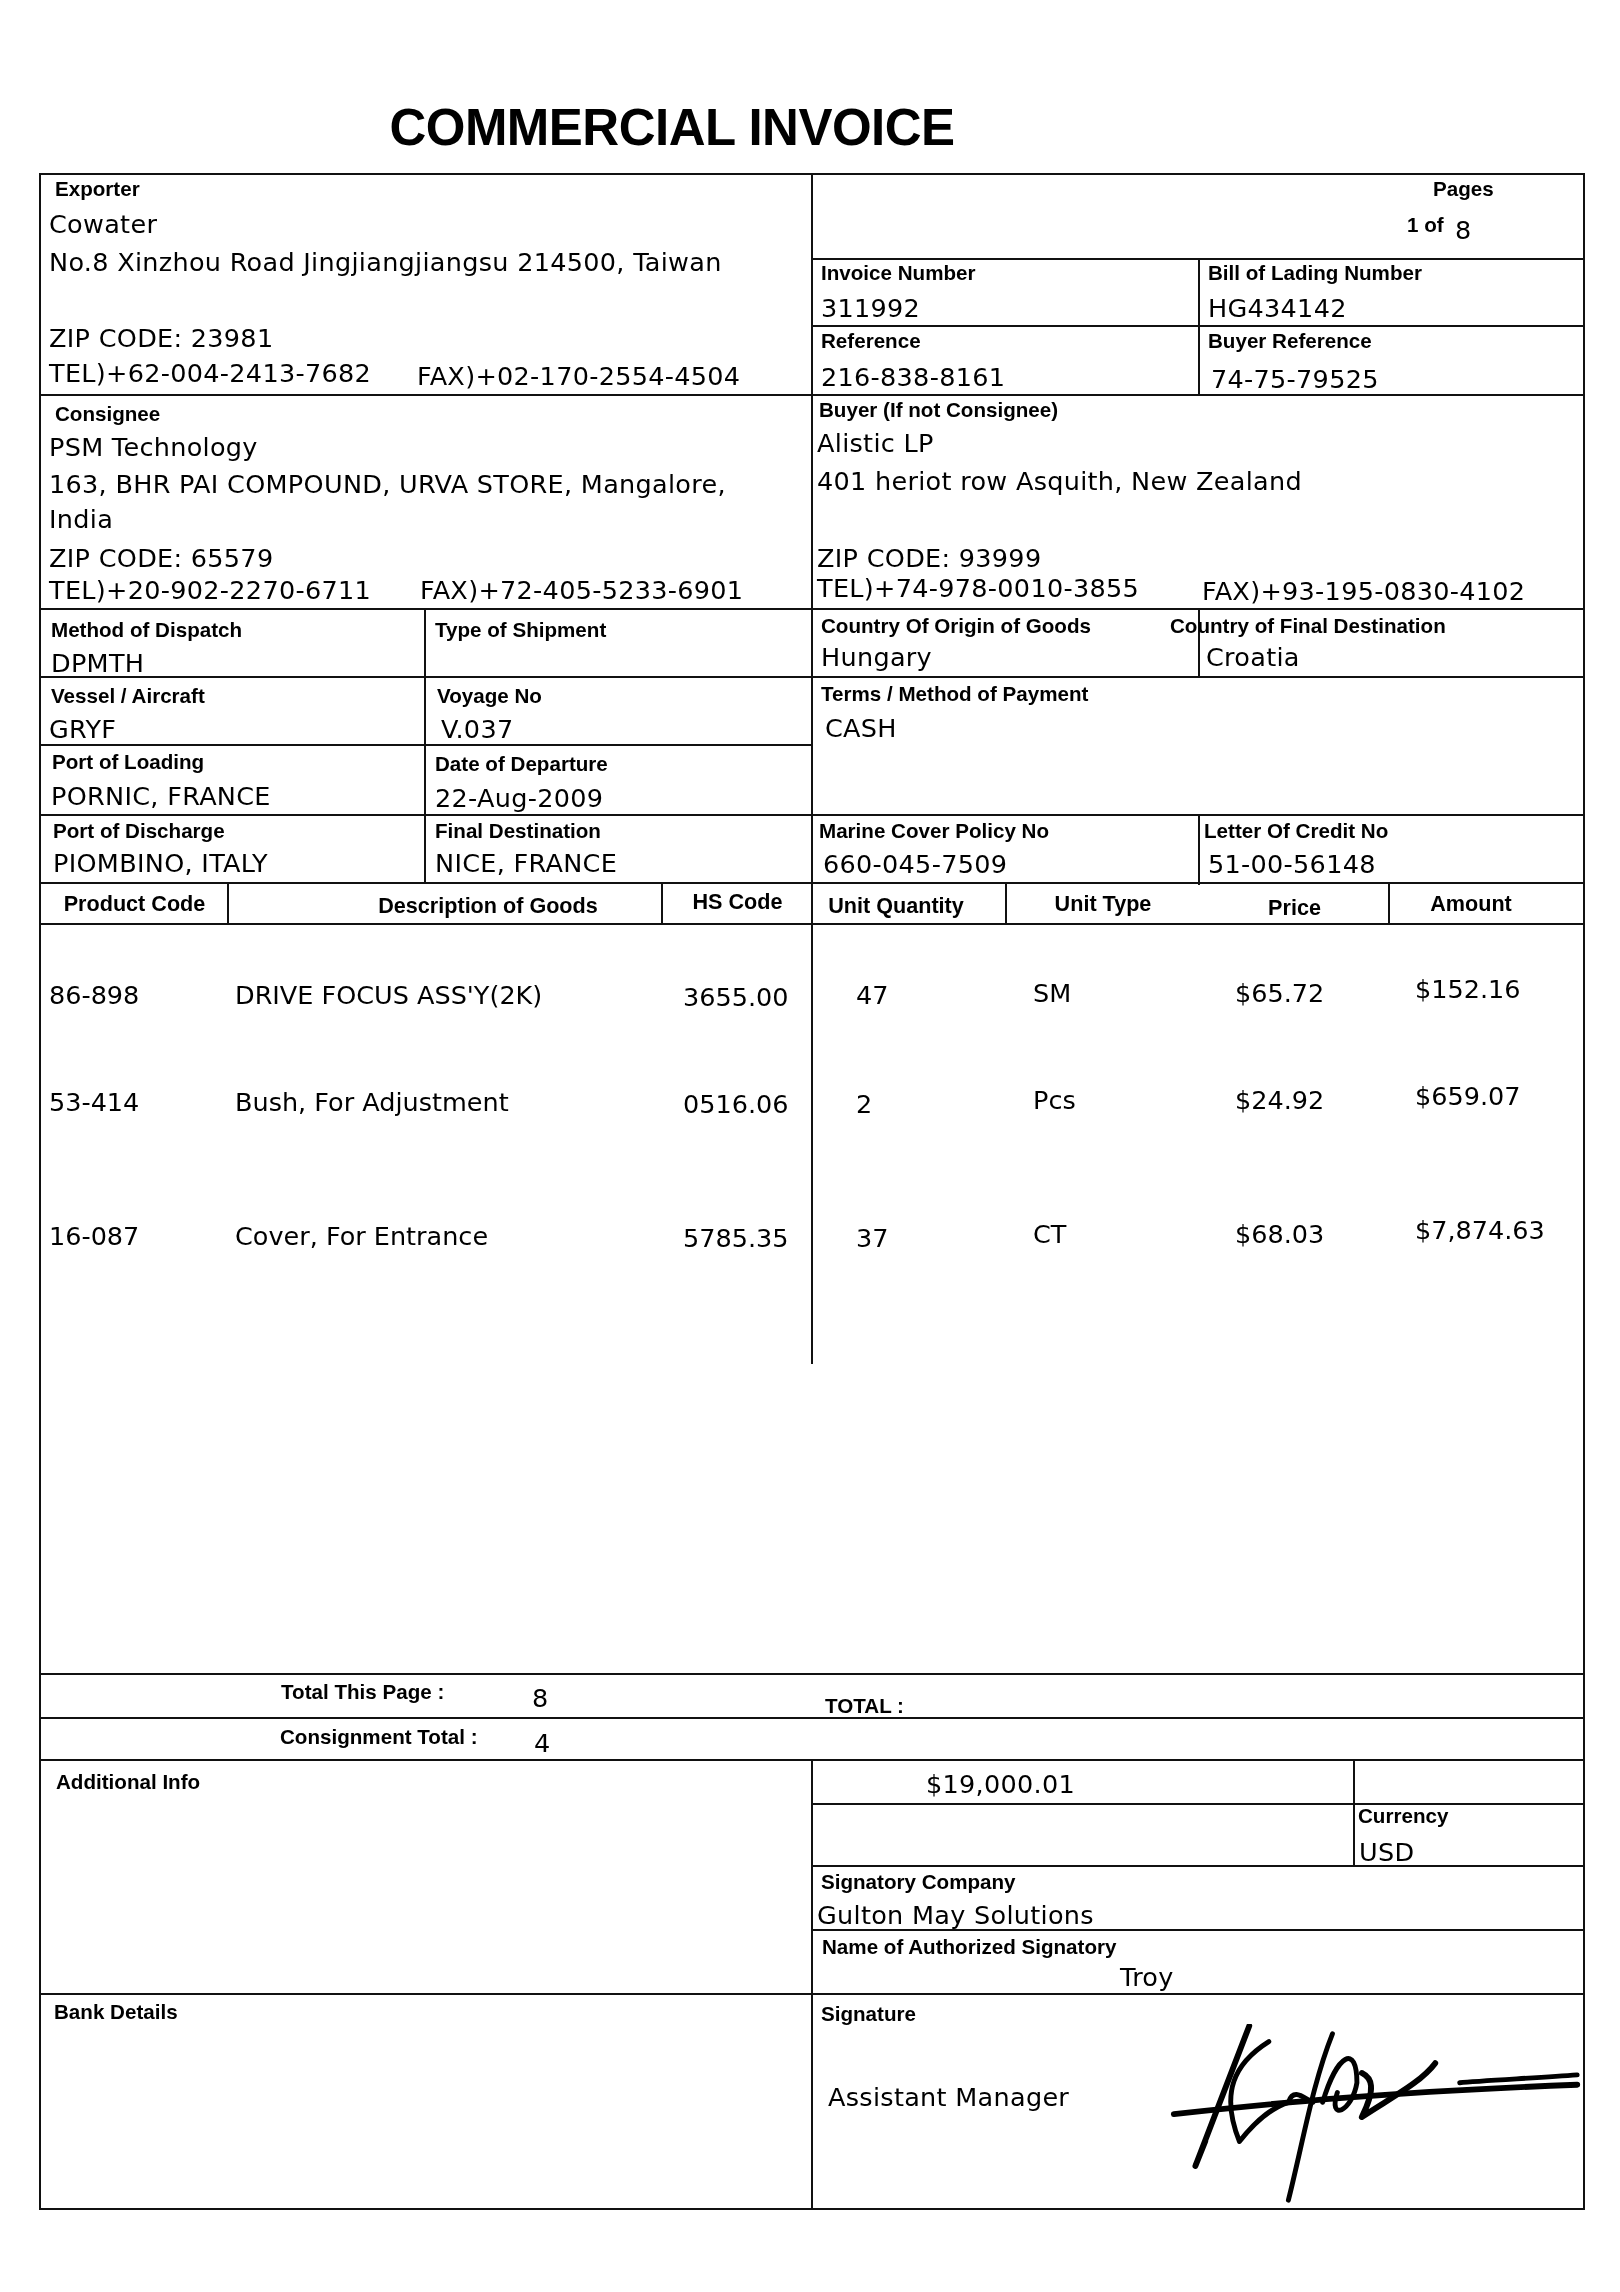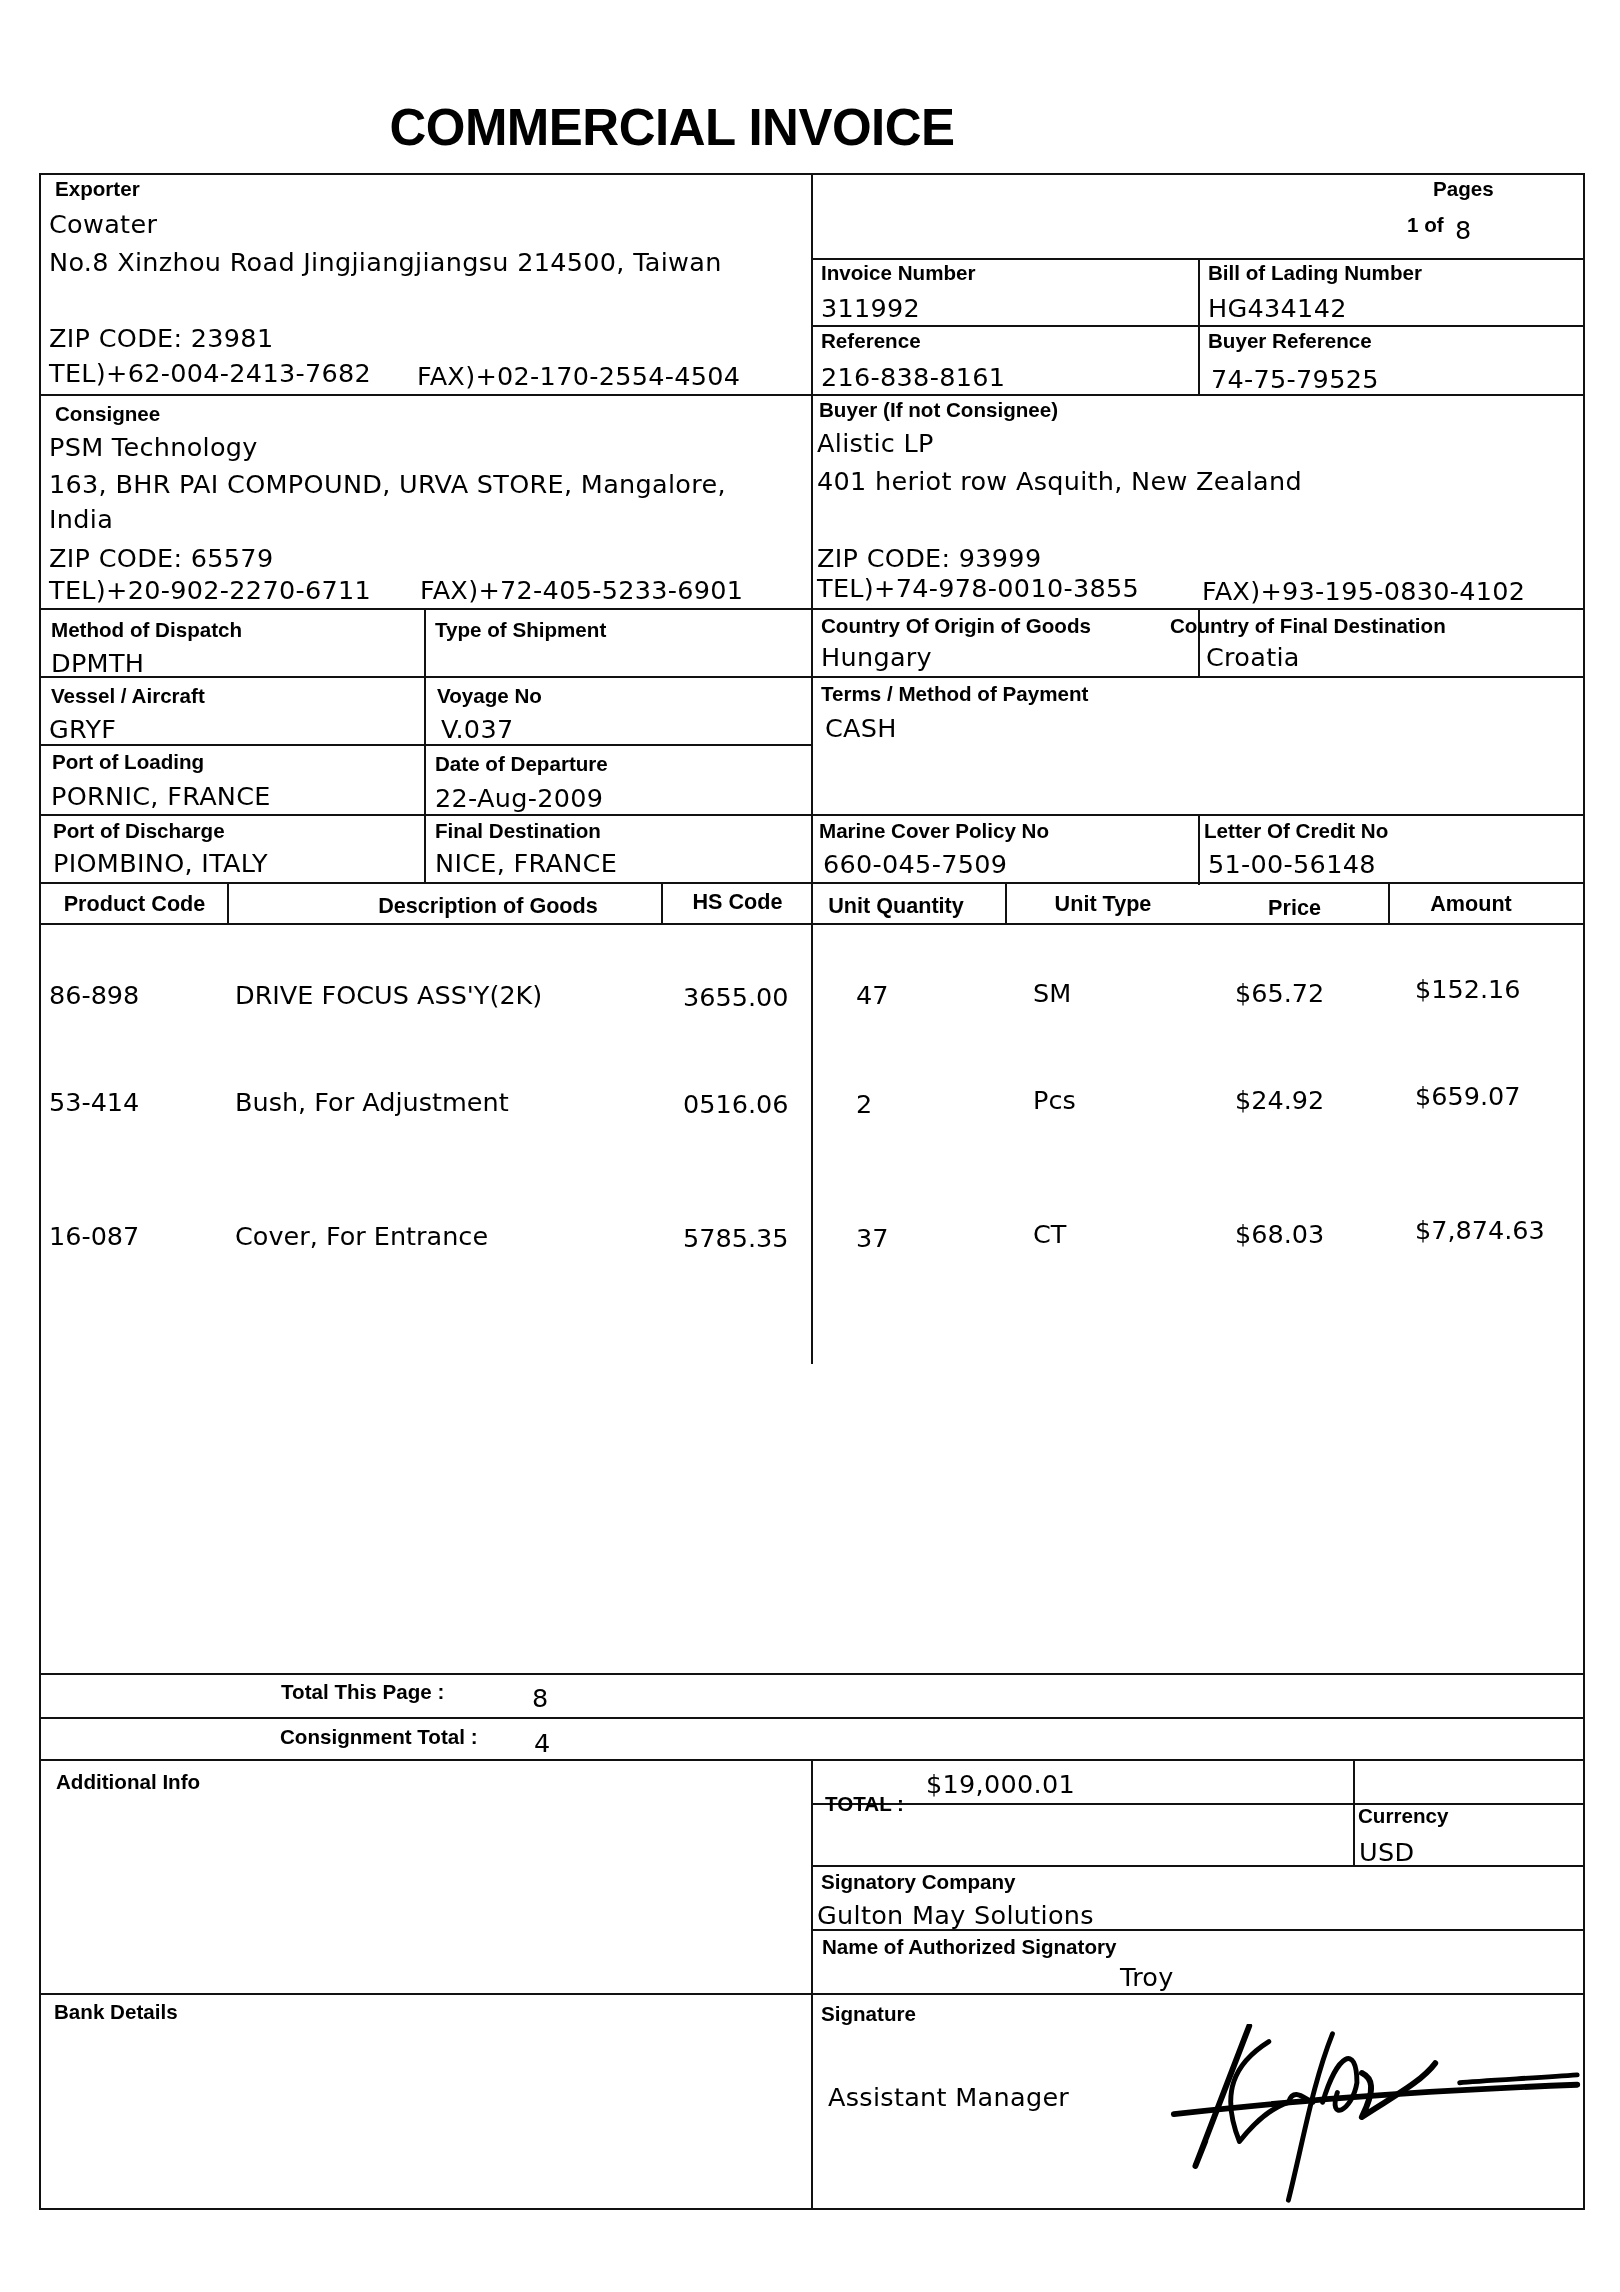--- a/index.html
+++ b/index.html
@@ -167,21 +167,21 @@
 </div>
 
 <div class="lbl" style="left:281px; top:1682px;">Total This Page :</div>
 <div class="val" style="left:532px; top:1686px;">8</div>
 <div class="lbl" style="left:280px; top:1727px;">Consignment Total :</div>
 <div class="val" style="left:534px; top:1731px;">4</div>
 
 <div class="lbl" style="left:56px; top:1772px;">Additional Info</div>
 <div class="lbl" style="left:54px; top:2002px;">Bank Details</div>
 
-<div class="lbl" style="left:825px; top:1794px;">TOTAL :</div>
+<div class="lbl" style="left:825px; top:1696px;">TOTAL :</div>
 <div class="val" style="left:926px; top:1772px;">$19,000.01</div>
 <div class="lbl" style="left:1358px; top:1806px;">Currency</div>
 <div class="val" style="left:1359px; top:1840px;">USD</div>
 
 <div class="lbl" style="left:821px; top:1872px;">Signatory Company</div>
 <div class="val" style="left:817px; top:1903px;">Gulton May Solutions</div>
 <div class="lbl" style="left:822px; top:1937px;">Name of Authorized Signatory</div>
 <div class="val" style="left:1120px; top:1965px;">Troy</div>
 <div class="lbl" style="left:821px; top:2004px;">Signature</div>
 <div class="val" style="left:828px; top:2049px;margin-top:36px;">Assistant Manager</div>

